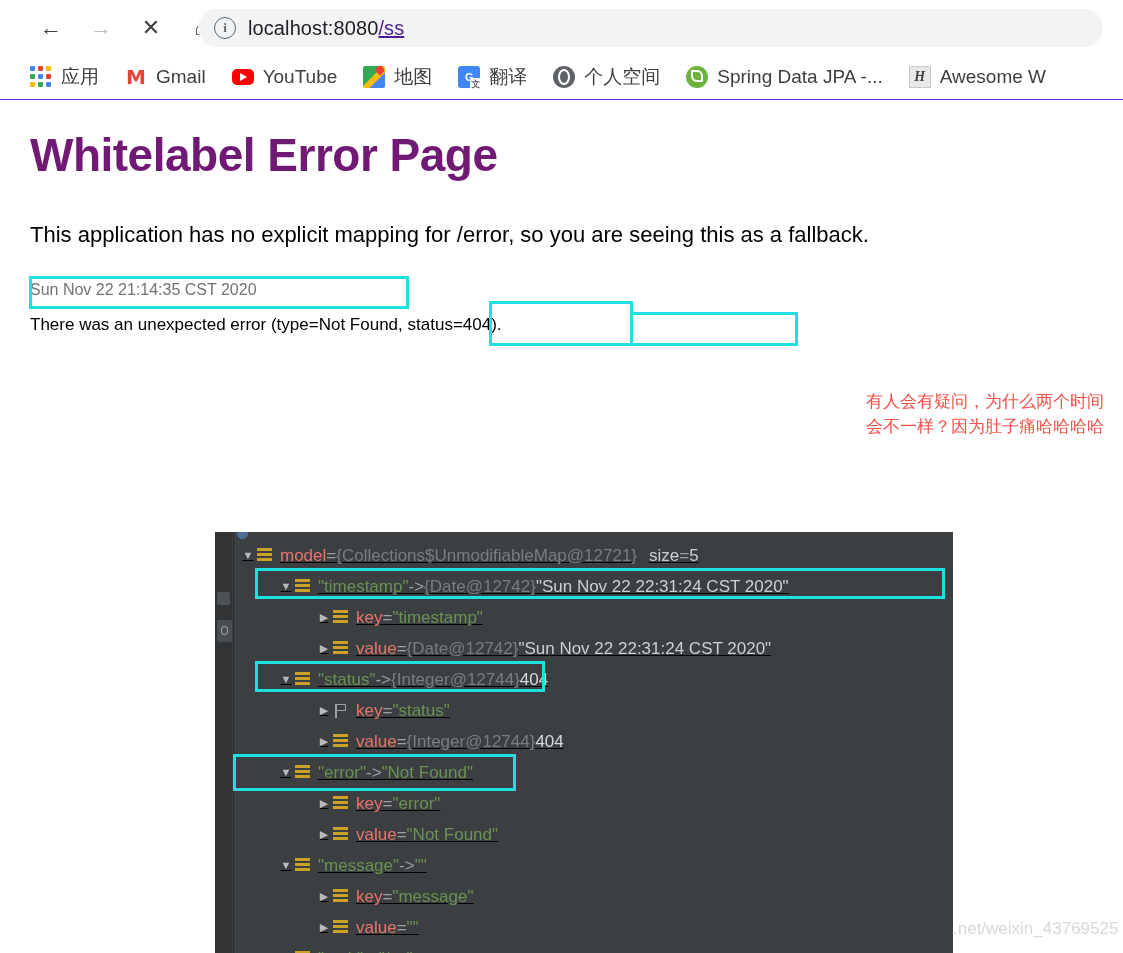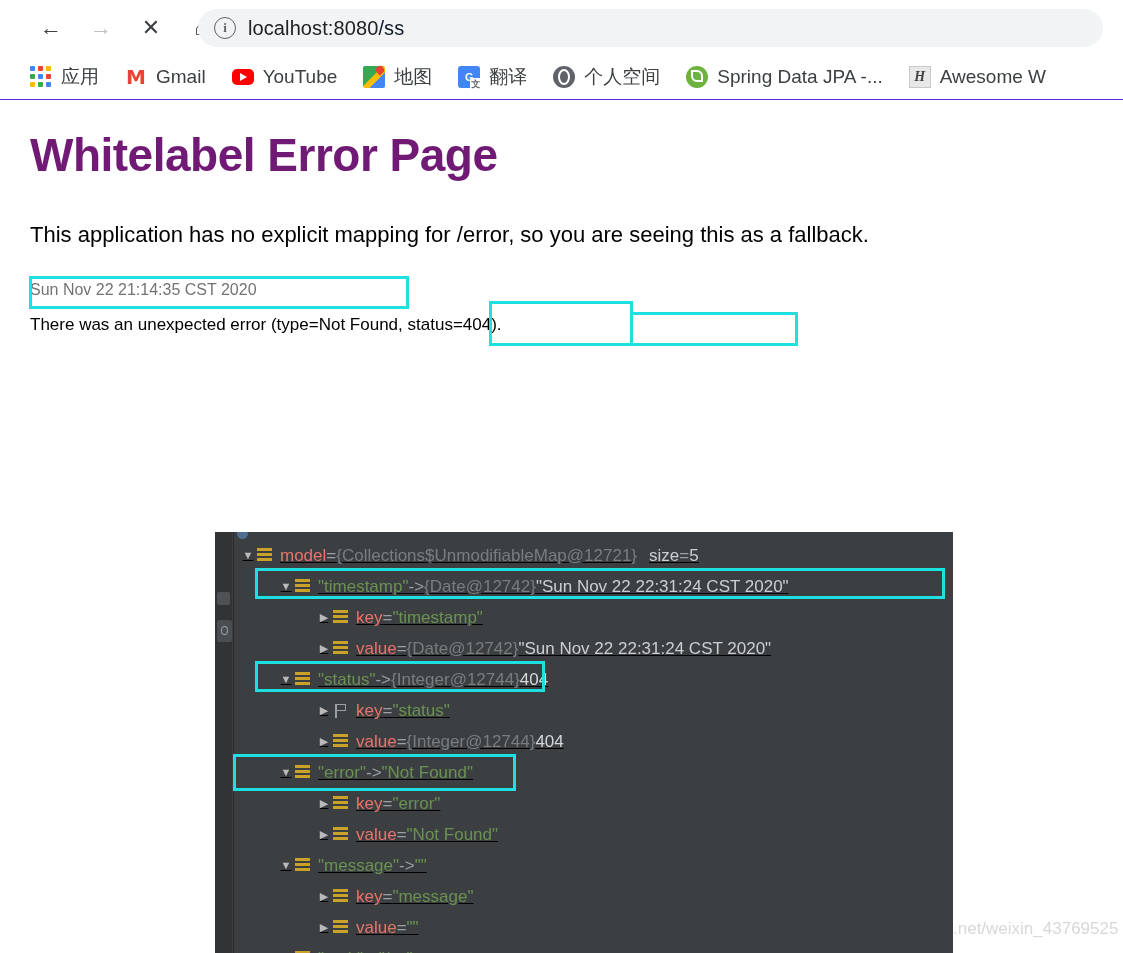--- a/index.html
+++ b/index.html
@@ -30,21 +30,21 @@
     background:#f1f3f4; border-radius:19px; display:flex; align-items:center;
   }
   .omni-info {
     width:20px; height:20px; margin-left:16px; margin-right:12px;
     border:1.8px solid #5f6368; border-radius:50%;
     color:#5f6368; font-size:13px; font-weight:bold;
     display:flex; align-items:center; justify-content:center; flex:0 0 auto;
     font-family:"Liberation Serif", serif;
   }
   .omni-url { font-size:20px; color:#202124; letter-spacing:0.1px; white-space:nowrap; }
-  .omni-url .dim { color:#0f172a; }
+  .omni-url .dim { color:#4c1d95;text-decoration:underline; }
 
   
   .bookmarks {
     position:absolute; left:0; top:55px; width:1123px; height:44px;
     display:flex; align-items:center; border-bottom:4px solid #6d28d9;
     overflow:hidden;
   }
   .bm { display:flex; align-items:center; margin-left:26px; white-space:nowrap; flex:0 0 auto; }
   .bm:first-child { margin-left:30px; }
   .bm-label { font-size:19px; color:#3c4043; margin-left:9px; }
@@ -266,20 +266,21 @@
   <div class="err-line1">Sun Nov 22 21:14:35 CST 2020</div>
 
   <div class="err-line2">
     <span>There was an unexpected error (type=</span><span>Not Found</span><span>, </span><span>status=404</span><span>).</span>
   </div>
 
   <div class="hl" style="left:29px; top:176px; width:380px; height:33px;"></div>
   <div class="hl" style="left:489px; top:201px; width:144px; height:45px;"></div>
   <div class="hl" style="left:630px; top:212px; width:168px; height:34px;"></div>
 
+  <div class="note">有人会有疑问，为什么两个时间会不一样？因为肚子痛哈哈哈哈</div>
 
   <div class="ide">
 
     <div class="ide-gutter">
       <span class="gi a"></span>
       <span class="gi b"></span>
     </div>
     <div class="ide-sep"></div>
 
     <div class="clipped-row">

